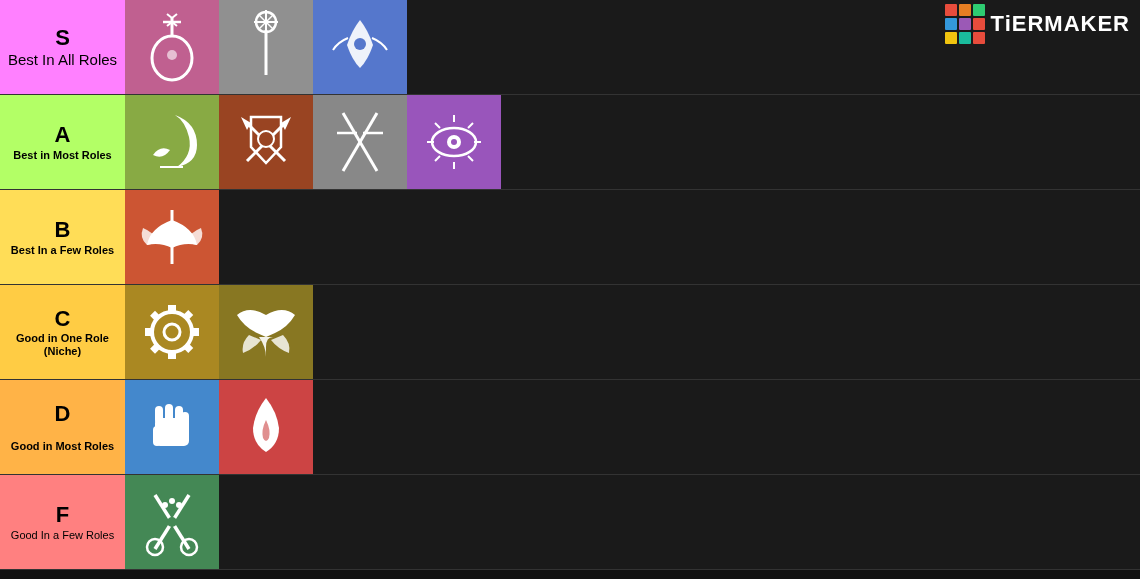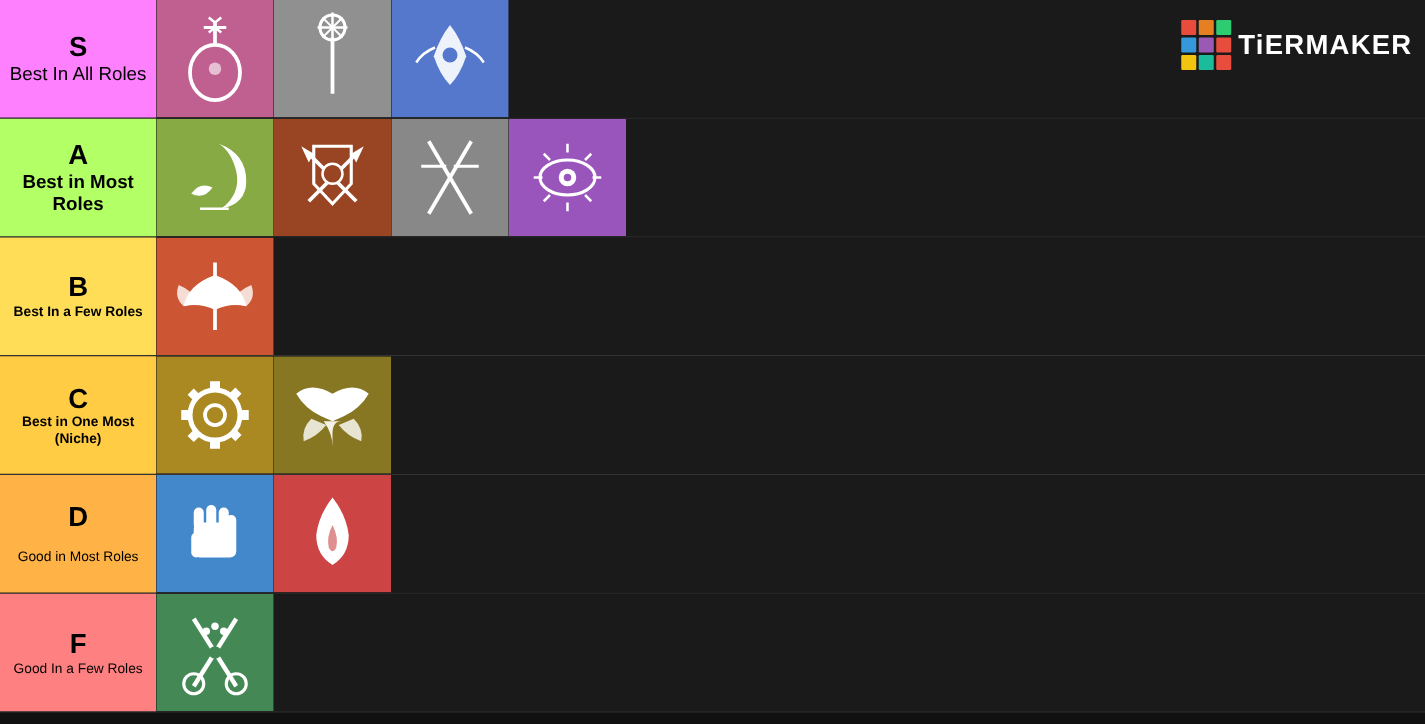--- a/index.html
+++ b/index.html
@@ -12,21 +12,21 @@
     }
     .container {
       display: flex;
       flex-direction: column;
       width: 1140px;
       height: 579px;
       position: relative;
     }
     .header-bar {
       position: absolute;
-      top: 16px;
+      top: 4px;
       right: 10px;
       display: flex;
       align-items: flex-end;
       gap: 8px;
       z-index: 10;
     }
     .tiermaker-logo {
       display: flex;
       align-items: center;
       gap: 6px;
@@ -166,21 +166,21 @@
       <path d="M47 20 Q55 30 60 45 Q55 60 47 68 Q39 60 34 45 Q39 30 47 20Z" fill="white" opacity="0.9"></path>
       <path d="M35 38 Q25 42 20 50" stroke="white" stroke-width="2" fill="none"></path>
       <path d="M59 38 Q69 42 74 50" stroke="white" stroke-width="2" fill="none"></path>
       <circle cx="47" cy="44" r="6" fill="#5577cc"></circle>
     </svg></div>
         </div>
       </div>
       <div class="tier-row row-a">
         <div class="tier-label" style="background: rgb(179, 255, 102);">
           <span class="tier-letter">A</span>
-          <span style="font-size:15px;font-weight:bold;">Best in Most Roles</span>
+          <span style="font-size:11px;font-weight:bold;">Best in Most Roles</span>
         </div>
         <div class="tier-items">
           <div class="item-cell"><svg viewBox="0 0 94 94" xmlns="http://www.w3.org/2000/svg">
       <rect width="94" height="94" fill="#88aa44"></rect>
 
       <path d="M50 20 Q72 28 72 50 Q72 68 52 72 Q68 60 64 42 Q60 26 50 20Z" fill="white"></path>
 
       <path d="M28 60 Q35 50 45 55 Q38 65 28 60Z" fill="white"></path>
       <line x1="35" y1="72" x2="58" y2="72" stroke="white" stroke-width="2"></line>
     </svg></div>
@@ -236,21 +236,21 @@
       <path d="M47 30 Q25 38 22 55 Q35 52 47 58 Q59 52 72 55 Q69 38 47 30Z" fill="white"></path>
 
       <path d="M22 55 Q14 48 18 38 Q28 42 35 52" fill="white" opacity="0.8"></path>
       <path d="M72 55 Q80 48 76 38 Q66 42 59 52" fill="white" opacity="0.8"></path>
     </svg></div>
         </div>
       </div>
       <div class="tier-row row-c">
         <div class="tier-label" style="background: rgb(255, 204, 68);">
           <span class="tier-letter">C</span>
-          <span style="font-size:11px;font-weight:bold;">Best in One Most (Niche)</span>
+          <span style="font-size:11px;font-weight:bold;">Good in One Role (Niche)</span>
         </div>
         <div class="tier-items">
           <div class="item-cell"><svg viewBox="0 0 94 94" xmlns="http://www.w3.org/2000/svg">
       <rect width="94" height="94" fill="#aa8822"></rect>
 
       <circle cx="47" cy="47" r="20" fill="none" stroke="white" stroke-width="4"></circle>
       <circle cx="47" cy="47" r="8" fill="none" stroke="white" stroke-width="3"></circle>
 
       <rect x="43" y="20" width="8" height="8" fill="white"></rect>
       <rect x="43" y="66" width="8" height="8" fill="white"></rect>
@@ -267,21 +267,21 @@
       <path d="M47 30 Q30 20 18 30 Q25 42 38 48 Q47 52 47 52 Q47 52 56 48 Q69 42 76 30 Q64 20 47 30Z" fill="white"></path>
       <path d="M30 50 Q22 58 24 68 Q35 64 42 55" fill="white" opacity="0.8"></path>
       <path d="M64 50 Q72 58 70 68 Q59 64 52 55" fill="white" opacity="0.8"></path>
       <path d="M40 52 Q47 62 47 72 Q47 72 47 62 Q47 52 54 52" fill="white" opacity="0.9"></path>
     </svg></div>
         </div>
       </div>
       <div class="tier-row row-d">
         <div class="tier-label" style="background: rgb(255, 179, 71);">
           <span class="tier-letter">D</span>
-          <span style="font-size:11px;font-weight:normal;margin-top:12px;">Good in Most Roles</span>
+          <span style="font-size:11px;font-weight:bold;margin-top:12px;">Good in Most Roles</span>
         </div>
         <div class="tier-items">
           <div class="item-cell"><svg viewBox="0 0 94 94" xmlns="http://www.w3.org/2000/svg">
       <rect width="94" height="94" fill="#4488cc"></rect>
 
       <rect x="30" y="38" width="34" height="28" rx="5" fill="white"></rect>
       <rect x="28" y="46" width="8" height="20" rx="4" fill="white"></rect>
 
       <rect x="30" y="26" width="8" height="18" rx="4" fill="white"></rect>
       <rect x="40" y="24" width="8" height="18" rx="4" fill="white"></rect>

